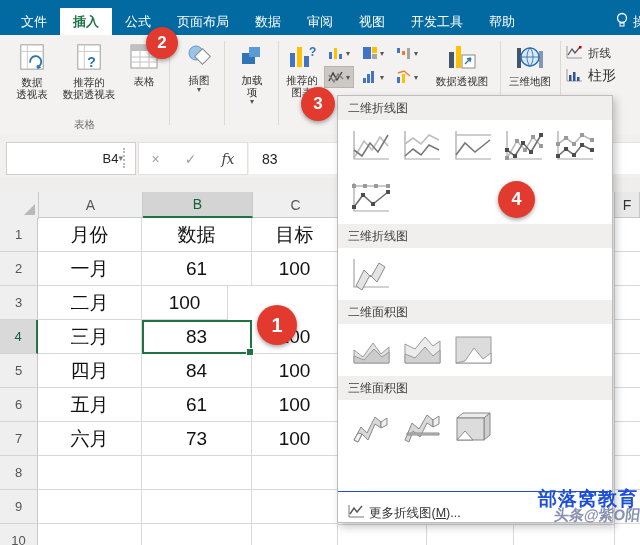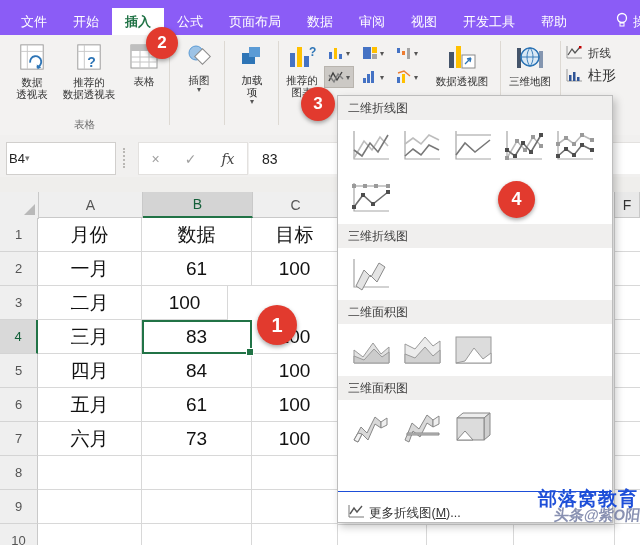--- a/index.html
+++ b/index.html
@@ -1,20 +1,20 @@
 <!DOCTYPE html>
 <html><head>
 <meta charset="utf-8">
 <style>
   html,body{margin:0;padding:0;background:#fff;}
   .stage{position:relative;width:640px;height:545px;overflow:hidden;background:#fff;
          font-family:"Liberation Sans","DejaVu Sans",sans-serif;}
 
   
-  .tabbar{position:absolute;left:0;top:0;right:0;height:35px;background:#8b5cf6;
+  .tabbar{position:absolute;left:0;top:0;right:0;height:35px;background:#0369a1;
           display:flex;align-items:flex-end;padding-left:8px;}
   .tabs{display:flex;align-items:flex-end;height:100%;}
   .tab{height:27px;display:flex;align-items:center;padding:0 13px;color:#fff;
        font-size:13px;white-space:nowrap;cursor:default;}
   .tab.active{background:#fff;color:#217346;font-weight:bold;}
   .tellme{position:absolute;right:-6px;top:8px;height:27px;display:flex;align-items:center;
           gap:5px;color:#fff;font-size:13px;}
 
   
   .ribbon{position:absolute;left:0;top:35px;right:0;height:100px;background:#f3f2f1;
@@ -28,22 +28,22 @@
             font-size:10.5px;color:#6b6b6b;}
   .cluster{position:absolute;left:322px;top:6px;}
   .crow{display:flex;}
   .sbtn{display:flex;align-items:center;gap:2px;padding:3px 3px;margin:1px 2px;border:1px solid transparent;}
   .sbtn.pressed{background:#ccc9c5;border-color:#b8b4ae;}
   .spark{position:absolute;display:flex;align-items:center;gap:5px;font-size:11.5px;color:#333;justify-content:flex-end;}
 
   
   .fbar{position:absolute;left:0;top:135px;right:0;height:47px;background:#f1f0ef;}
   .namebox{position:absolute;left:6px;top:7px;width:104px;height:31px;background:#fff;
-           border:1px solid #d1cfcd;display:flex;align-items:center;justify-content:flex-start;
-           padding:0 2px;font-size:13px;color:#222;}
+           border:1px solid #d1cfcd;display:flex;align-items:center;justify-content:flex-end;
+           padding:0 12px;font-size:13px;color:#222;}
   .fdots{position:absolute;left:123px;top:13px;height:20px;width:0;border-left:2px dotted #b9b7b4;}
   .fxpanel{position:absolute;left:138px;top:7px;width:108px;height:31px;background:#fff;
            border:1px solid #e3e1df;display:flex;align-items:center;justify-content:space-around;}
   .fxpanel .g{font-size:14px;color:#a0a0a0;}
   .fxpanel .fx{font-family:"DejaVu Serif","Liberation Serif",serif;font-style:italic;
                font-size:14px;color:#444;}
   .fval{position:absolute;left:249px;top:7px;right:0;height:31px;background:#fff;
         border-top:1px solid #e3e1df;display:flex;align-items:center;padding-left:13px;
         font-size:14px;color:#222;}
   .fstripe{position:absolute;left:0;top:177px;right:0;height:15px;background:#efeeec;
@@ -104,21 +104,20 @@
              color:rgba(116,126,165,.85);transform:skewX(-7deg);}
 </style>
 </head>
 <body>
 
 <div class="stage">
 
   <div class="tabbar">
     <div class="tabs">
         <div class="tab">文件</div>
-        <div class="tab">开始</div>
         <div class="tab active">插入</div>
         <div class="tab">公式</div>
         <div class="tab">页面布局</div>
         <div class="tab">数据</div>
         <div class="tab">审阅</div>
         <div class="tab">视图</div>
         <div class="tab">开发工具</div>
         <div class="tab">帮助</div>
       </div>
     <div class="tellme">

